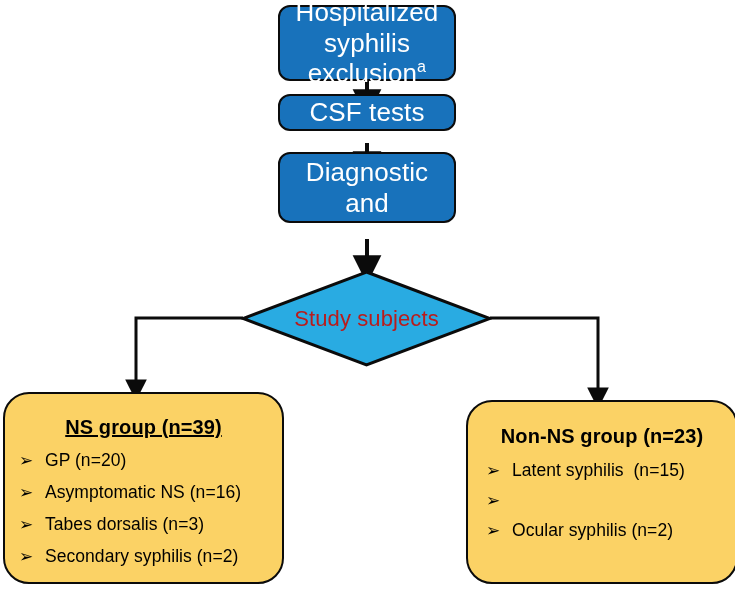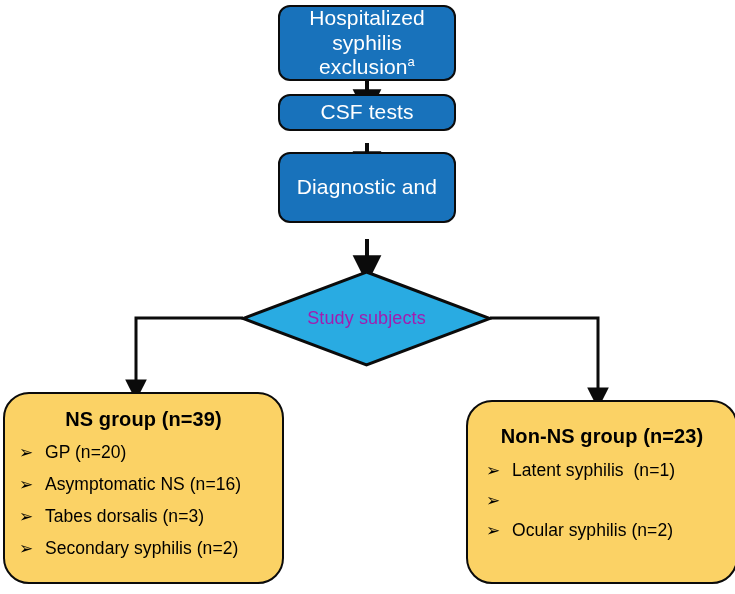--- a/index.html
+++ b/index.html
@@ -21,21 +21,21 @@
     position: absolute;
     background: #1872bb;
     border: 2px solid #0b0b0b;
     border-radius: 12px;
     box-sizing: border-box;
     color: #ffffff;
     display: flex;
     align-items: center;
     justify-content: center;
     text-align: center;
-    font-size: 21px;
+    font-size: 26px;
     line-height: 1.18;
     letter-spacing: 0.1px;
     z-index: 3;
   }
   .blue-box .txt { display: block; padding: 0 6px; }
   .blue-box sup {
     font-size: 0.62em;
     vertical-align: super;
     line-height: 0;
   }
@@ -54,22 +54,22 @@
   }
   #diamond-wrap svg { display: block; }
   #diamond-label {
     position: absolute;
     left: 0; top: 0;
     width: 251px;
     height: 97px;
     display: flex;
     align-items: center;
     justify-content: center;
-    color: #a21caf;
-    font-size: 18px;
+    color: #b91c1c;
+    font-size: 22px;
     letter-spacing: 0.1px;
   }
 
   
   .yellow-box {
     position: absolute;
     background: #fbd265;
     border: 2px solid #0b0b0b;
     border-radius: 26px;
     box-sizing: border-box;
@@ -79,21 +79,21 @@
   }
   #box-ns     { left: 3px;   top: 392px; width: 281px; height: 192px; }
   #box-nonns  { left: 466px; top: 400px; width: 272px; height: 184px; }
 
   .grp-title {
     font-size: 20px;
     font-weight: bold;
     text-align: center;
     letter-spacing: 0.1px;
   }
-  #box-ns .grp-title    { margin-top: 14px; }
+  #box-ns .grp-title    { margin-top: 22px; text-decoration: underline; }
   #box-nonns .grp-title { margin-top: 23px; }
 
   .bullet-list {
     list-style: none;
     margin: 0;
     padding: 0;
   }
   #box-ns .bullet-list    { margin-top: 11px; padding-left: 14px; }
   #box-nonns .bullet-list { margin-top: 12px; padding-left: 18px; }
 
@@ -185,21 +185,21 @@
         <span>Secondary syphilis (n=2)</span>
       </li>
     </ul>
   </div>
 
   <div class="yellow-box" id="box-nonns">
     <div class="grp-title">Non-NS group (n=23)</div>
     <ul class="bullet-list">
       <li>
         <span class="bullet-glyph">➢</span>
-        <span>Latent syphilis  (n=1)</span>
+        <span>Latent syphilis  (n=15)</span>
       </li>
       <li>
         <span class="bullet-glyph">➢</span>
       </li>
       <li>
         <span class="bullet-glyph">➢</span>
         <span>Ocular syphilis (n=2)</span>
       </li>
     </ul>
   </div>

